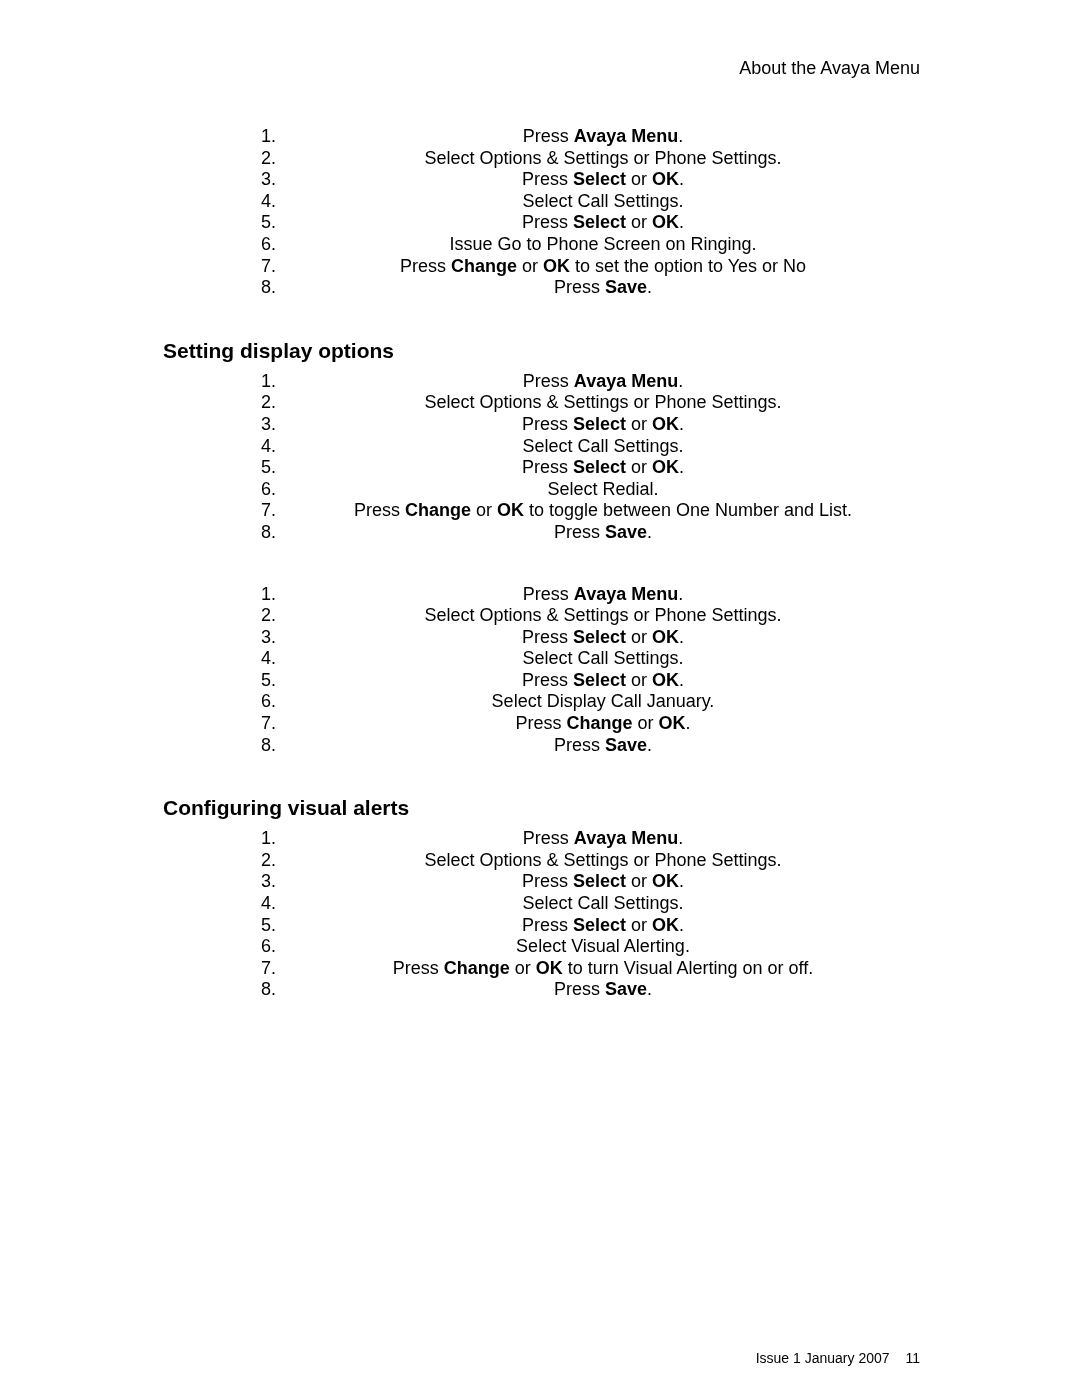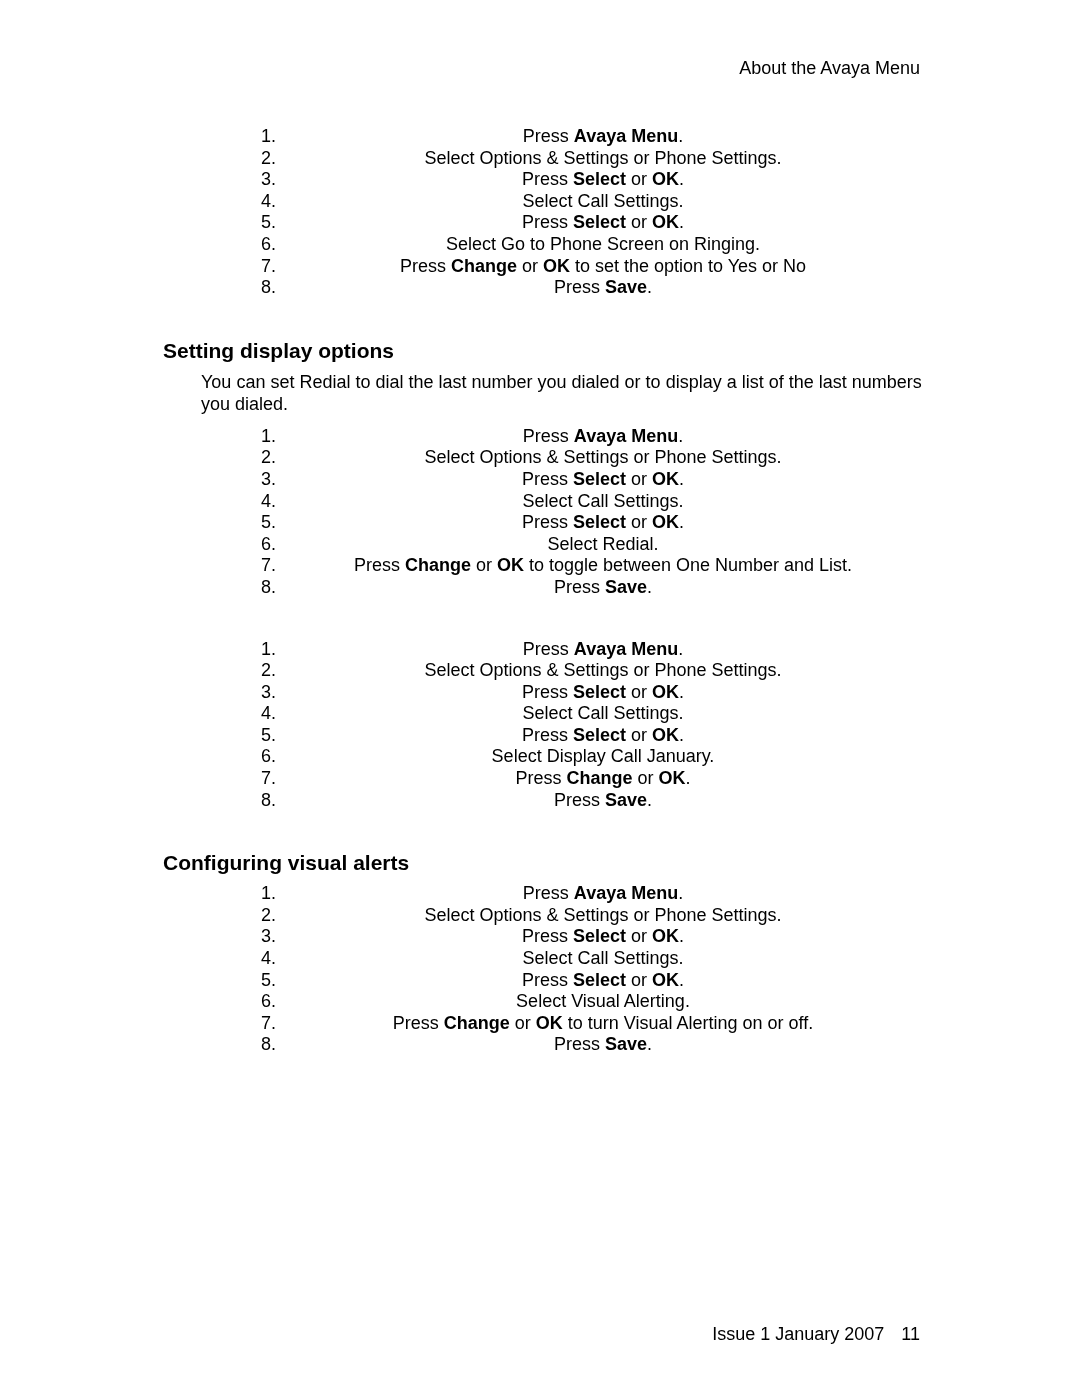--- a/index.html
+++ b/index.html
@@ -48,48 +48,47 @@
     font-size: 18px;
     text-align: center;
   }
   ol.steps li {
     line-height: 1.20;
     padding-left: 2px;
   }
   .steps li .b { font-weight: bold; }
   .footer {
     position: absolute;
-    bottom: 52px;
+    bottom: 31px;
     right: 160px;
-    font-size: 18px;
+    font-size: 14px;
   }
   .footer .issue { margin-right: 12px; }
 </style>
 </head>
 <body>
 <div class="page">
 
   <div class="header-right">About the Avaya Menu</div>
 
   <div class="content" id="content">
       <div class="section">
         <ol class="steps">
           <li><span>Press </span><span class="b">Avaya Menu</span><span>.</span></li>
           <li><span>Select Options &amp; Settings or Phone Settings.</span></li>
           <li><span>Press </span><span class="b">Select</span><span> or </span><span class="b">OK</span><span>.</span></li>
           <li><span>Select Call Settings.</span></li>
           <li><span>Press </span><span class="b">Select</span><span> or </span><span class="b">OK</span><span>.</span></li>
-          <li><span>Select Go to Phone Screen on Ringing.</span></li>
+          <li><span>Issue Go to Phone Screen on Ringing.</span></li>
           <li><span>Press </span><span class="b">Change</span><span> or </span><span class="b">OK</span><span> to set the option to Yes or No</span></li>
           <li><span>Press </span><span class="b">Save</span><span>.</span></li>
         </ol>
       </div>
       <div class="section">
         <h2>Setting display options</h2>
-        <p>You can set Redial to dial the last number you dialed or to display a list of the last numbers you dialed.</p>
         <ol class="steps">
           <li><span>Press </span><span class="b">Avaya Menu</span><span>.</span></li>
           <li><span>Select Options &amp; Settings or Phone Settings.</span></li>
           <li><span>Press </span><span class="b">Select</span><span> or </span><span class="b">OK</span><span>.</span></li>
           <li><span>Select Call Settings.</span></li>
           <li><span>Press </span><span class="b">Select</span><span> or </span><span class="b">OK</span><span>.</span></li>
           <li><span>Select Redial.</span></li>
           <li><span>Press </span><span class="b">Change</span><span> or </span><span class="b">OK</span><span> to toggle between One Number and List.</span></li>
           <li><span>Press </span><span class="b">Save</span><span>.</span></li>
         </ol>

